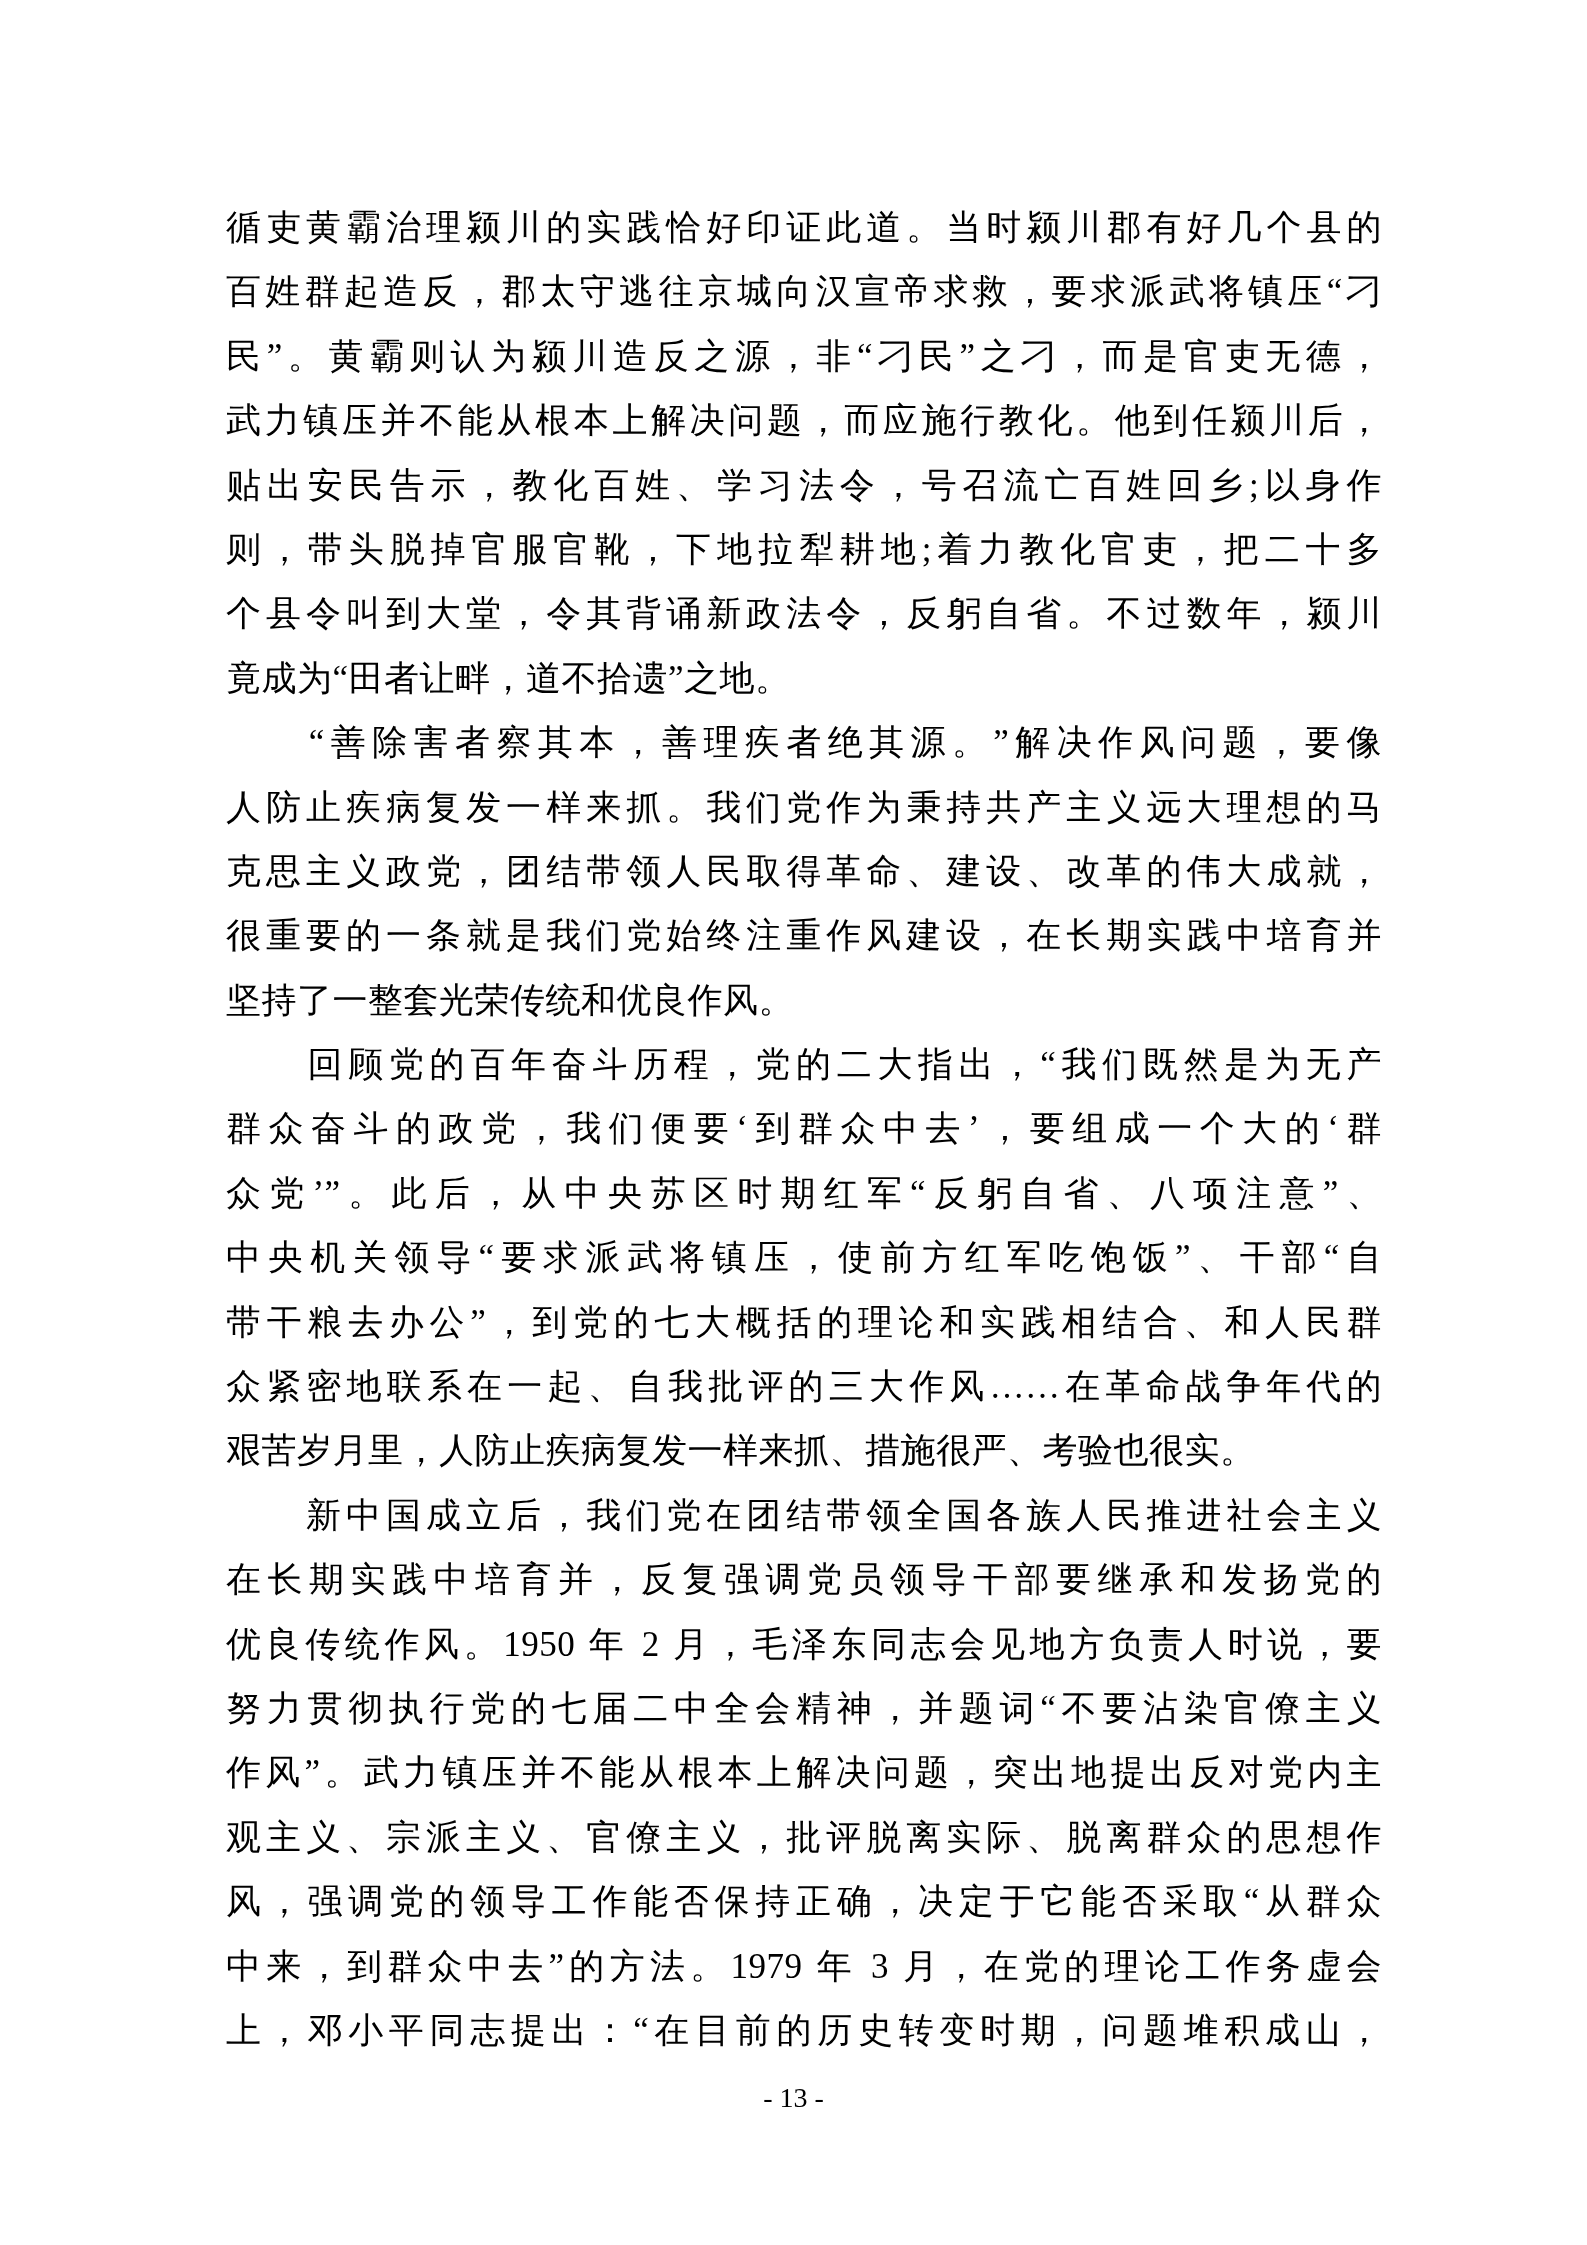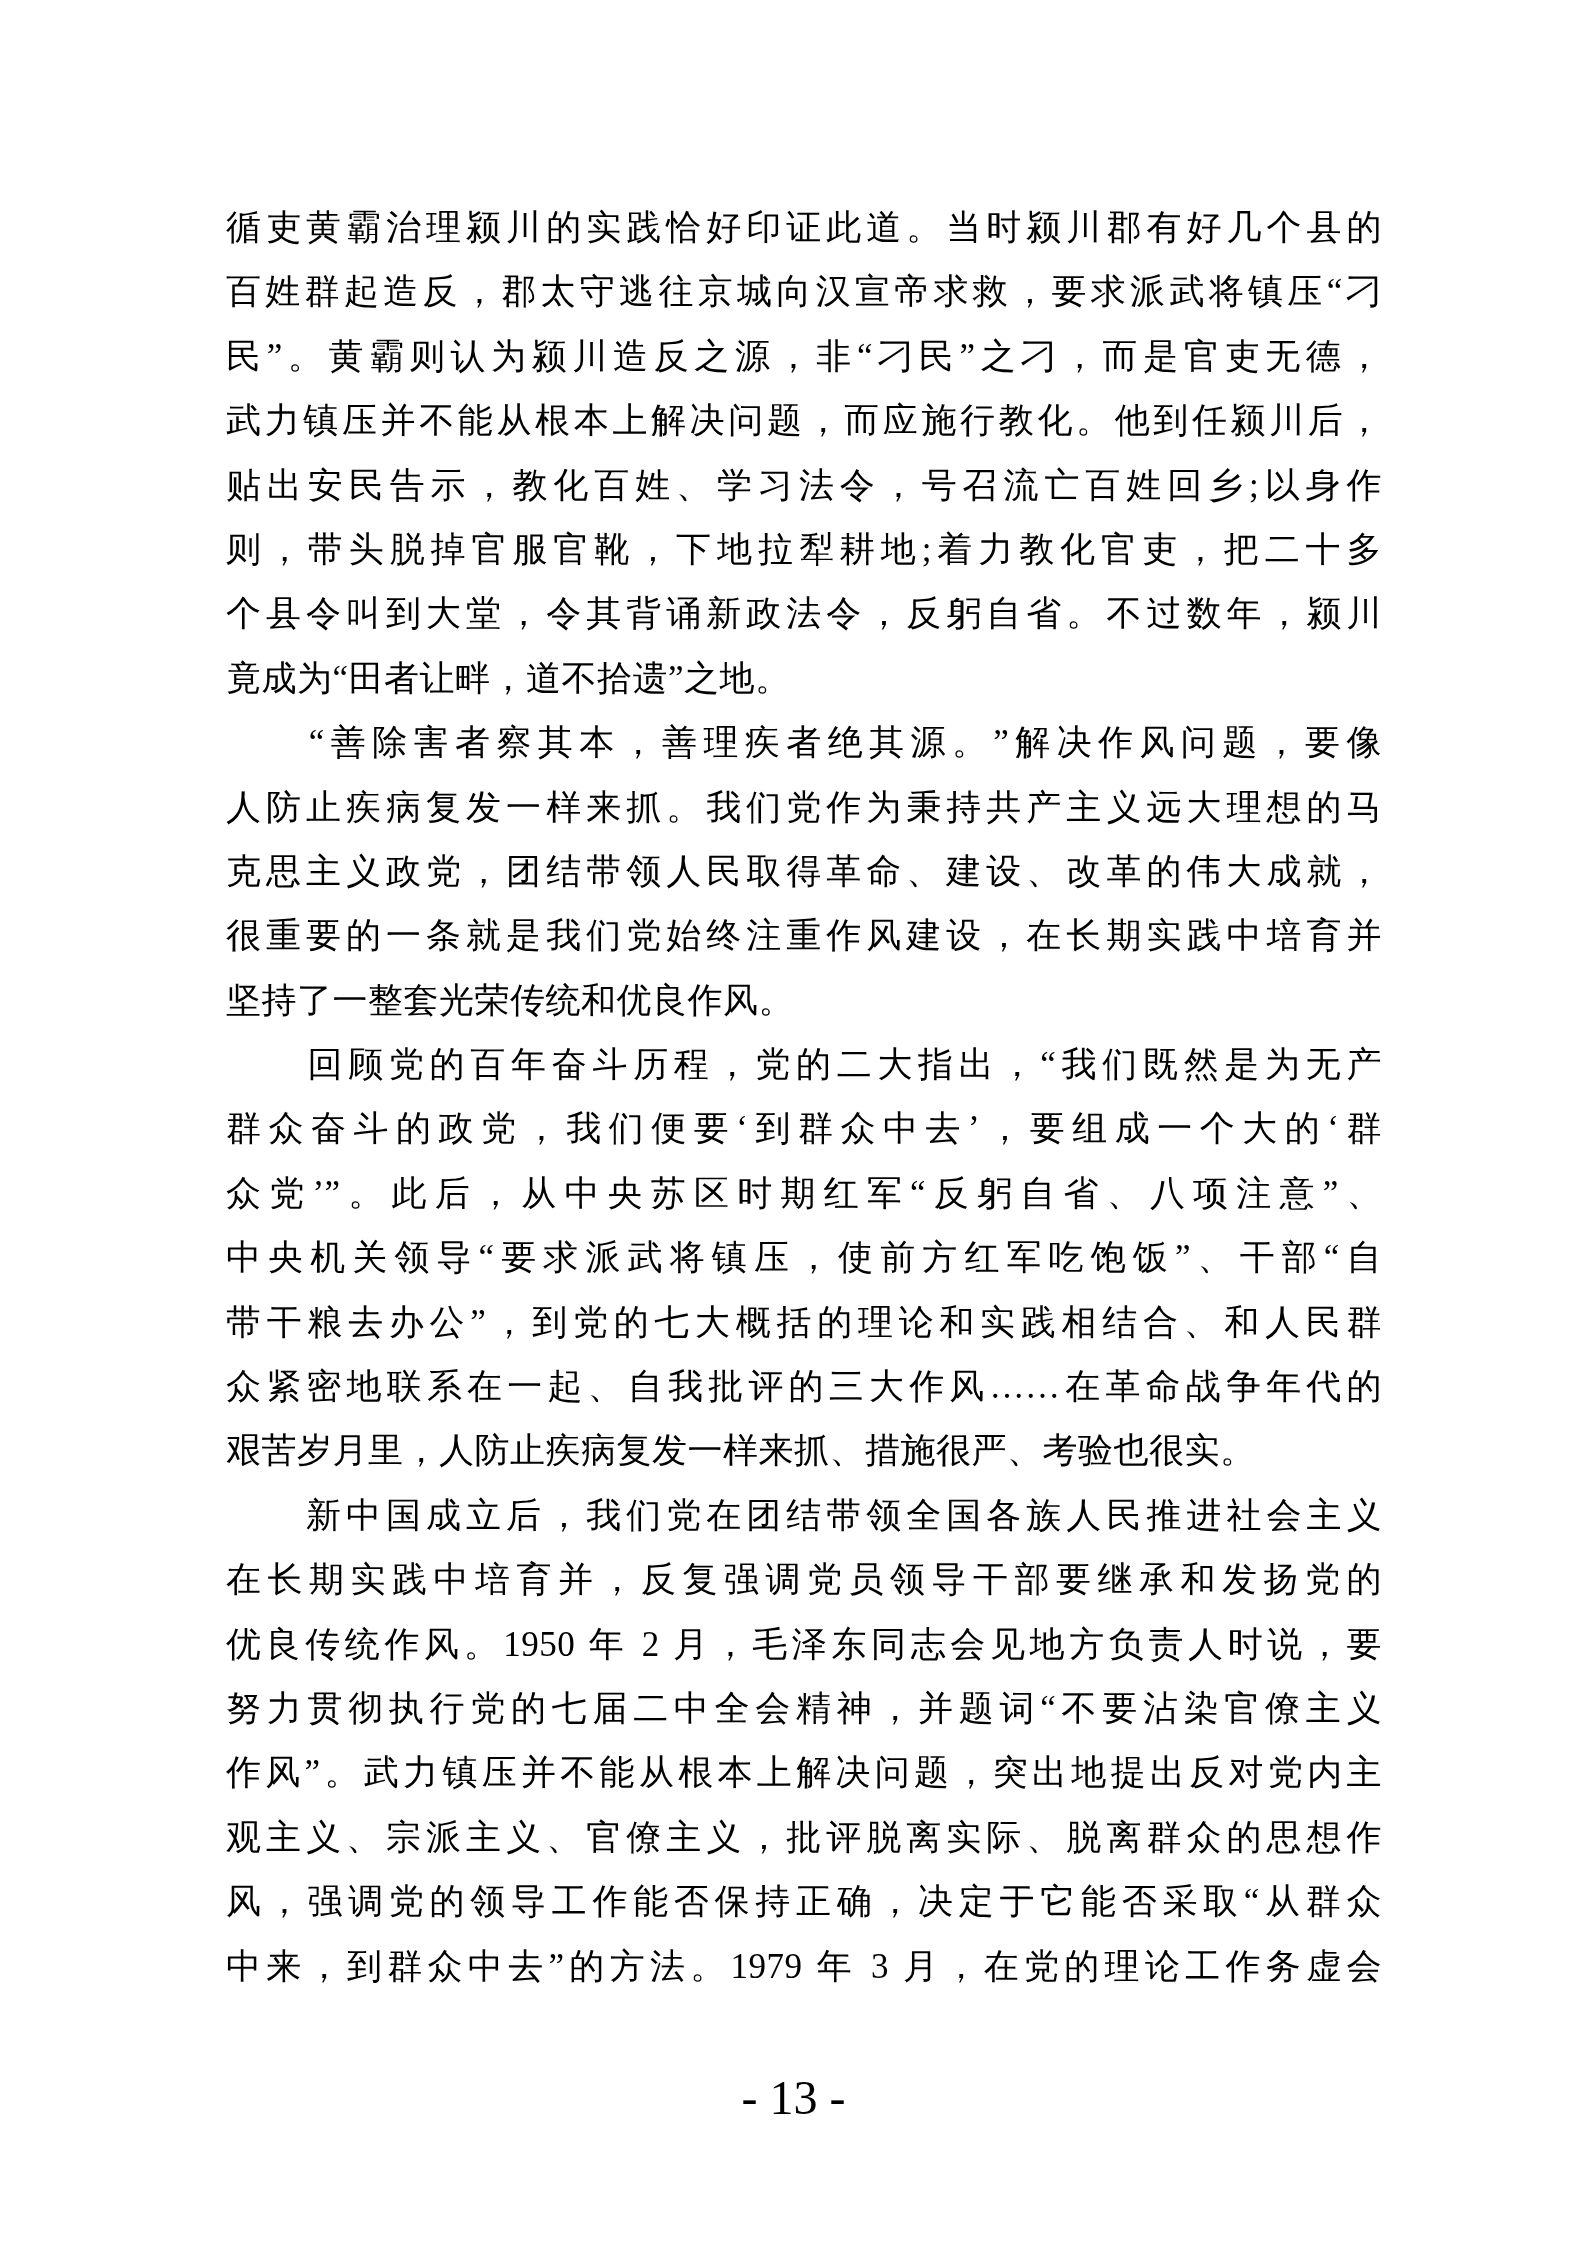--- a/index.html
+++ b/index.html
@@ -38,21 +38,21 @@
   }
   .line.end {
     text-align-last: left;
   }
   .footer {
     position: absolute;
     top: 2076px;
     left: 0;
     width: 100%;
     text-align: center;
-    font-size: 48px;
+    font-size: 28px;
     line-height: 44px;
     color: #000000;
   }
 </style>
 </head>
 <body>
 
 <div class="page">
   <div class="textblock">
 
@@ -87,18 +87,19 @@
 
     <div class="para">
       <div class="line">　　新中国成立后，我们党在团结带领全国各族人民推进社会主义</div>
       <div class="line">在长期实践中培育并，反复强调党员领导干部要继承和发扬党的</div>
       <div class="line">优良传统作风。1950 年 2 月，毛泽东同志会见地方负责人时说，要</div>
       <div class="line">努力贯彻执行党的七届二中全会精神，并题词“不要沾染官僚主义</div>
       <div class="line">作风”。武力镇压并不能从根本上解决问题，突出地提出反对党内主</div>
       <div class="line">观主义、宗派主义、官僚主义，批评脱离实际、脱离群众的思想作</div>
       <div class="line">风，强调党的领导工作能否保持正确，决定于它能否采取“从群众</div>
       <div class="line">中来，到群众中去”的方法。1979 年 3 月，在党的理论工作务虚会</div>
+      <div class="line">上，邓小平同志提出：“在目前的历史转变时期，问题堆积成山，</div>
     </div>
 
   </div>
 
   <div class="footer">- 13 -</div>
 </div>
 
 </body></html>

